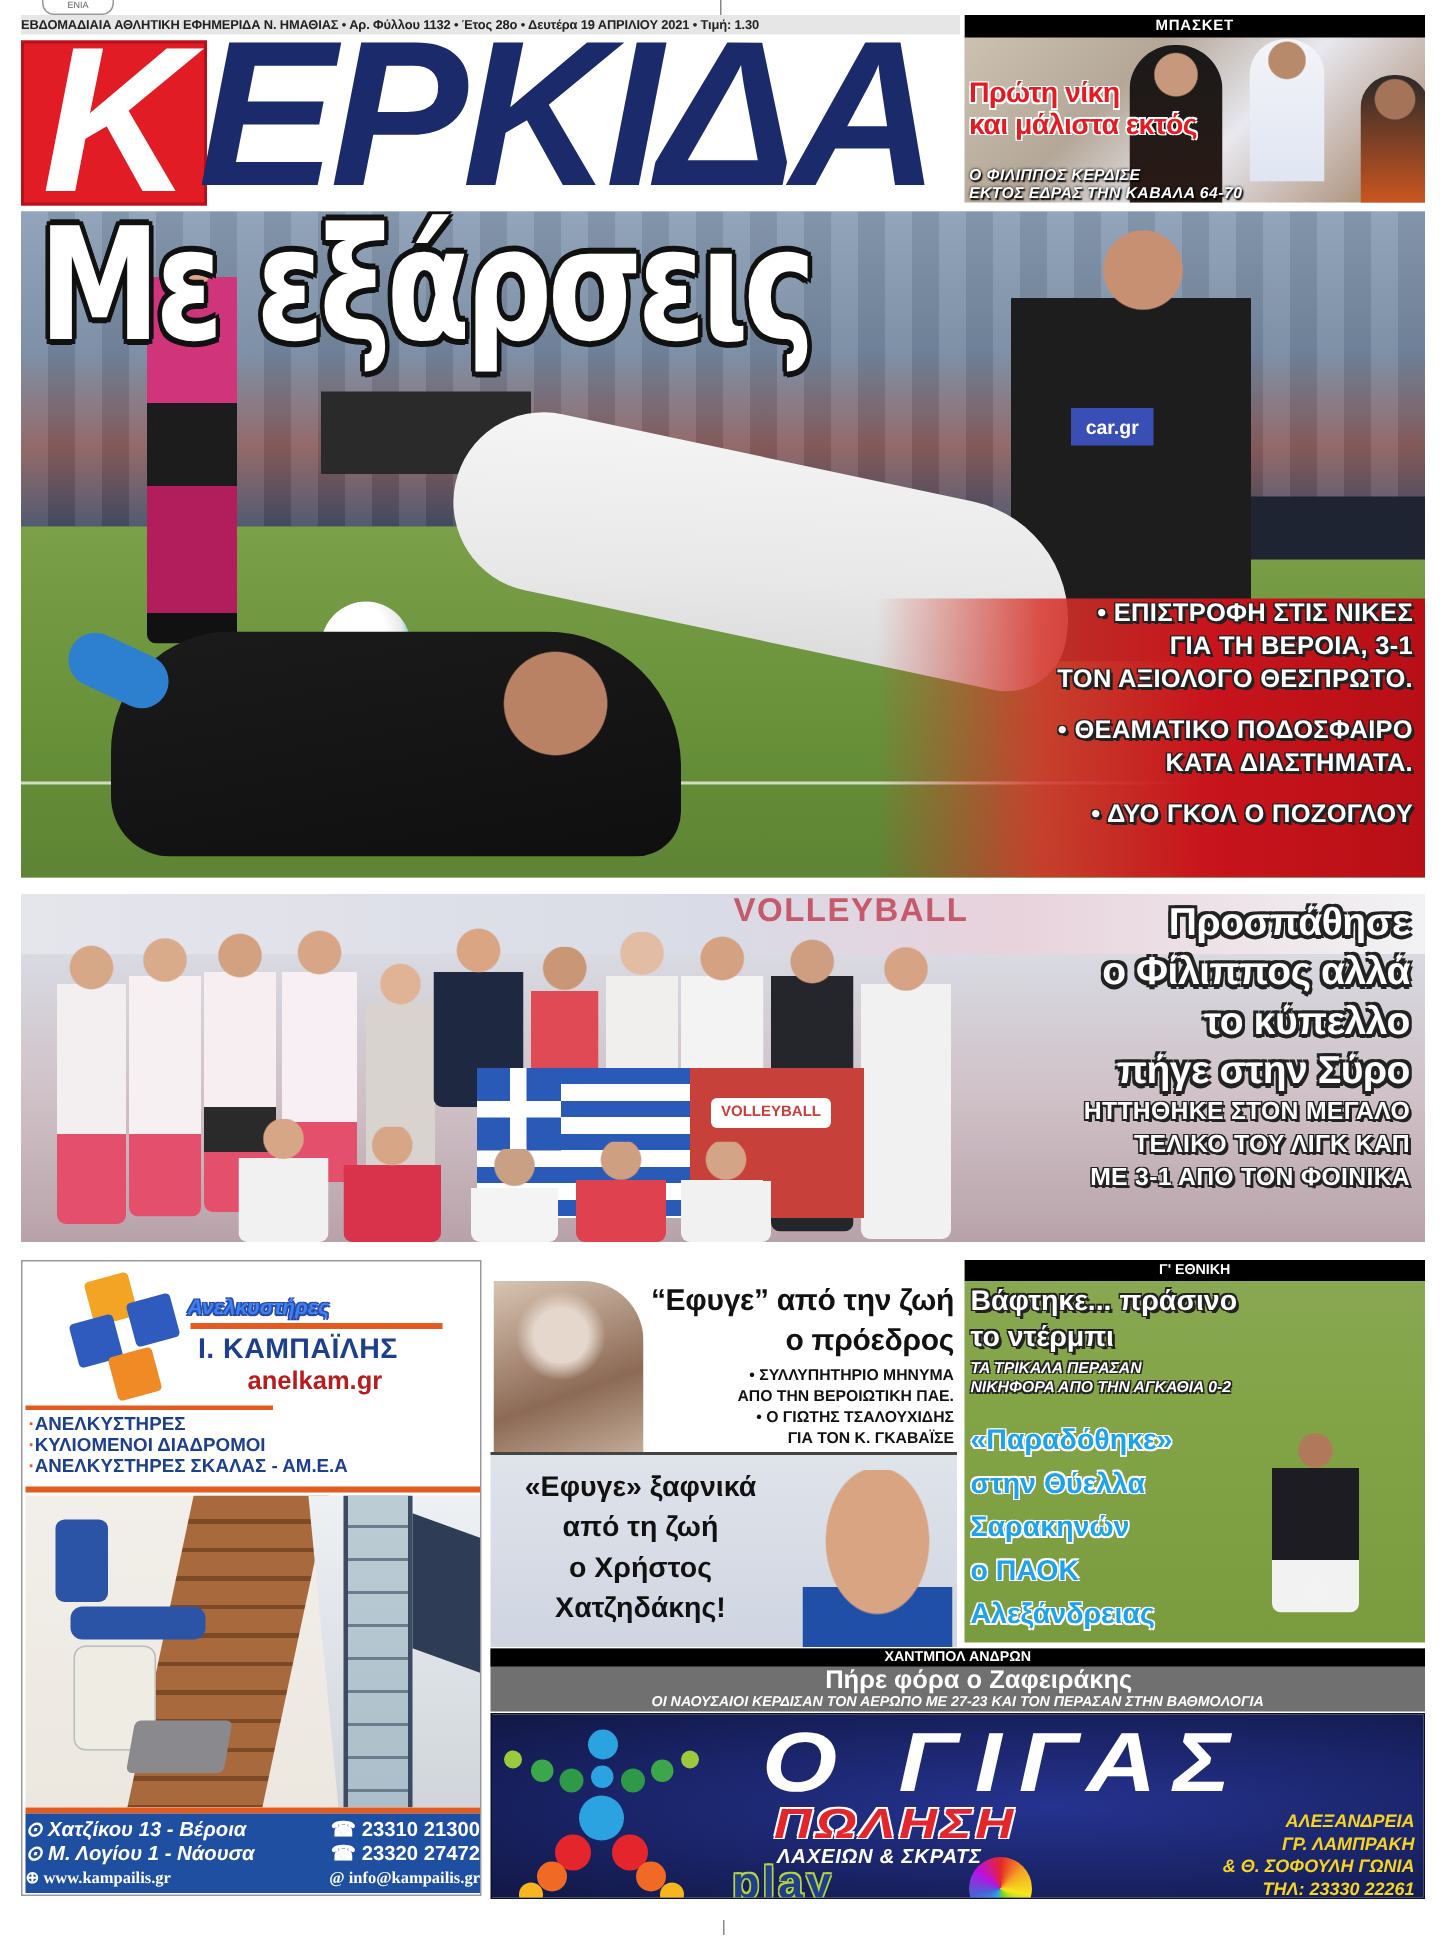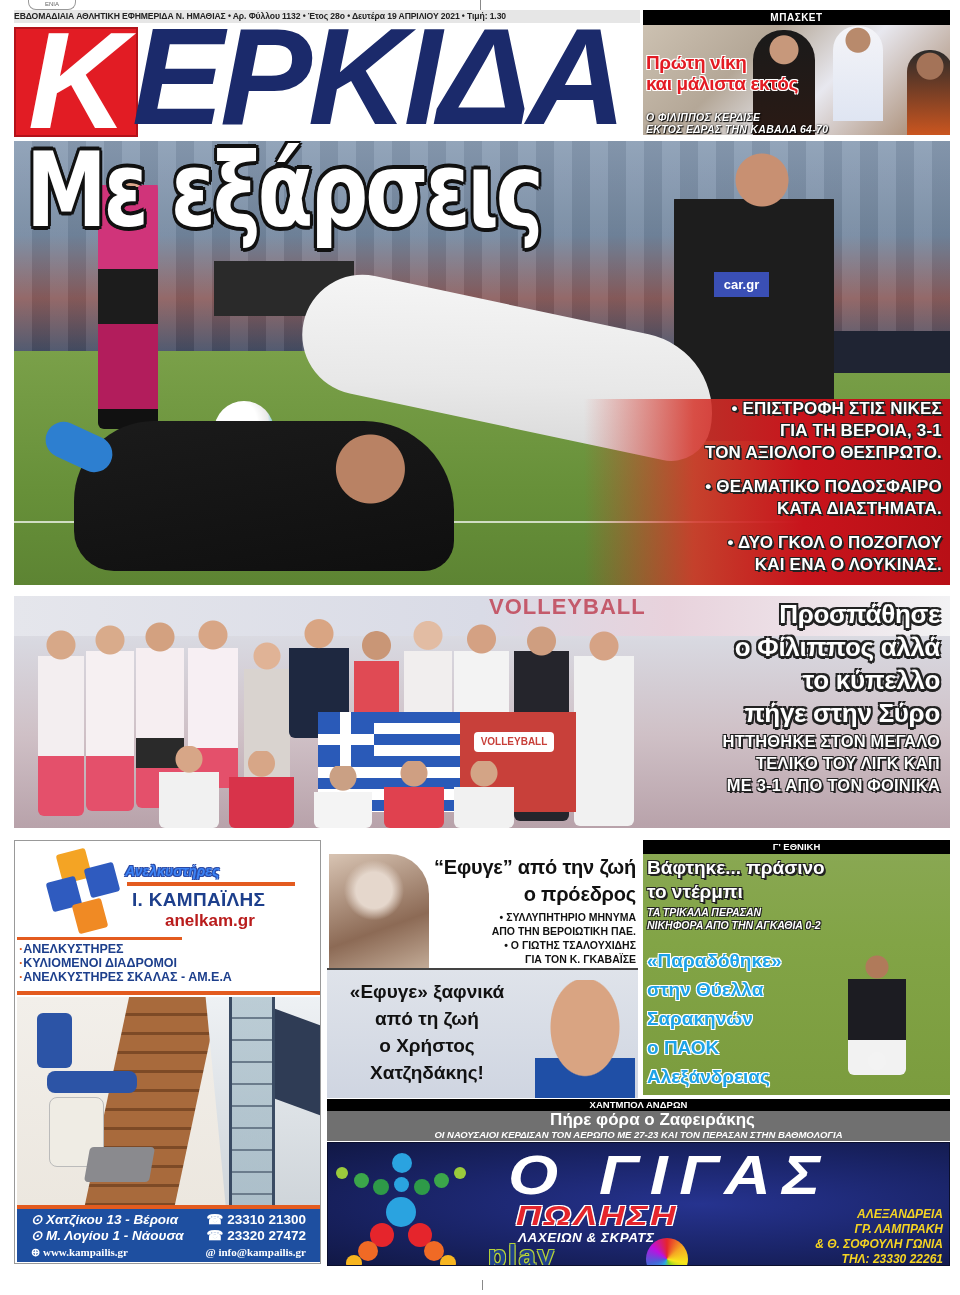--- a/index.html
+++ b/index.html
@@ -87,21 +87,21 @@
   .elev .photo { position: absolute; left: 2px; top: 156px; width: 303px; height: 208px; background: linear-gradient(180deg, #f2efea, #ece7df); overflow: hidden; }
   .elev .stairs { position: absolute; left: 90px; top: 0; width: 90px; height: 208px; background: repeating-linear-gradient(180deg, #a86a3c 0 16px, #7d4a26 16px 19px); transform: skewX(-12deg); }
   .elev .chair-back { position: absolute; left: 20px; top: 16px; width: 35px; height: 55px; background: #2c54a6; border-radius: 6px; }
   .elev .chair-seat { position: absolute; left: 30px; top: 74px; width: 90px; height: 22px; background: #2c54a6; border-radius: 8px; }
   .elev .chair-base { position: absolute; left: 32px; top: 100px; width: 55px; height: 70px; background: #efece4; border: 1px solid #bbb; border-radius: 8px; }
   .elev .footrest { position: absolute; left: 70px; top: 150px; width: 65px; height: 35px; background: #8a8a8e; border-radius: 4px; transform: skewX(-10deg); }
   .elev .sky { position: absolute; left: 160px; top: 0; width: 143px; height: 208px; background: linear-gradient(180deg, #eef1f4, #cfd5da); clip-path: polygon(20% 0, 100% 0, 100% 100%, 34% 100%); }
   .elev .tower { position: absolute; left: 212px; top: 0; width: 46px; height: 208px; background: repeating-linear-gradient(180deg, rgba(180,200,210,0.6) 0 20px, #6b7c8c 20px 22px), linear-gradient(#c7d3da, #9fb0bc); border-left: 3px solid #3a4b63; border-right: 3px solid #3a4b63; }
   .elev .bridge { position: absolute; left: 258px; top: 20px; width: 45px; height: 90px; background: #2f3c55; transform: skewY(20deg); }
   .elev .orange-bar { position: absolute; left: 2px; top: 364px; width: 303px; height: 4px; background: #e35b1f; }
-  .elev .contacts { position: absolute; left: 2px; top: 368px; width: 303px; height: 53px; background: #1e4fa0; padding: 3px 14px; color: #fff; }
+  .elev .contacts { position: absolute; left: 2px; top: 368px; width: 303px; height: 53px; background: #1e4fa0; padding: 3px 0; color: #fff; }
   .elev .crow { display: flex; justify-content: space-between; font-size: 13.5px; font-weight: bold; line-height: 16px; white-space: nowrap; }
   .elev .crow.small { font-size: 11px; font-family: Liberation Serif, serif; }
   .elev .crow .it { font-style: italic; }
 
   
   .obit1 { left: 327px; top: 840px; width: 311px; height: 125px; background: #fff; overflow: hidden; margin-top: 12px; }
   .obit1 .photo { position: absolute; left: 2px; top: 2px; width: 100px; height: 121px; background: radial-gradient(circle at 45% 30%, #e5d7cc 0 18px, transparent 30px), linear-gradient(160deg, #d8c4b3, #8c6a55 60%, #c9b39f); border-radius: 0 40px 0 0; }
   .obit1 .h { position: absolute; right: 2px; top: 2px; text-align: right; font-size: 20px; font-weight: bold; color: #111; line-height: 27px; letter-spacing: -0.2px; }
   .obit1 .bl { position: absolute; right: 2px; top: 58px; text-align: right; font-size: 10.5px; font-weight: bold; color: #111; line-height: 14px; }
 
@@ -190,21 +190,20 @@
       <div>• ΕΠΙΣΤΡΟΦΗ ΣΤΙΣ ΝΙΚΕΣ</div>
         <div>ΓΙΑ ΤΗ ΒΕΡΟΙΑ, 3-1</div>
         <div>ΤΟΝ ΑΞΙΟΛΟΓΟ ΘΕΣΠΡΩΤΟ.</div>
     </div>
     <div class="b">
       <div>• ΘΕΑΜΑΤΙΚΟ ΠΟΔΟΣΦΑΙΡΟ</div>
         <div>ΚΑΤΑ ΔΙΑΣΤΗΜΑΤΑ.</div>
     </div>
     <div class="b">
       <div>• ΔΥΟ ΓΚΟΛ Ο ΠΟΖΟΓΛΟΥ</div>
-        <div>ΚΑΙ ΕΝΑ Ο ΛΟΥΚΙΝΑΣ.</div>
     </div>
   </div>
 </div>
 
 <div class="abs volley">
   <div class="wall"></div>
   <div class="wall-text">VOLLEYBALL</div>
   <div class="person" style="left:24px;top:30px;width:46px;height:190px;background:radial-gradient(circle at 50% 10%,#d7a888 0 14px,transparent 15px),linear-gradient(180deg,transparent 0 30px,#f3eef0 30px 130px,#e4506b 130px);"></div>
   <div class="person" style="left:72px;top:25px;width:48px;height:190px;background:radial-gradient(circle at 50% 10%,#d9ab8b 0 14px,transparent 15px),linear-gradient(180deg,transparent 0 30px,#f6f0f2 30px 135px,#e4506b 135px);"></div>
   <div class="person" style="left:122px;top:22px;width:48px;height:190px;background:radial-gradient(circle at 50% 10%,#d3a180 0 14px,transparent 15px),linear-gradient(180deg,transparent 0 30px,#f6eef1 30px 120px,#2a2a2a 120px 150px,#e4506b 150px);"></div>

